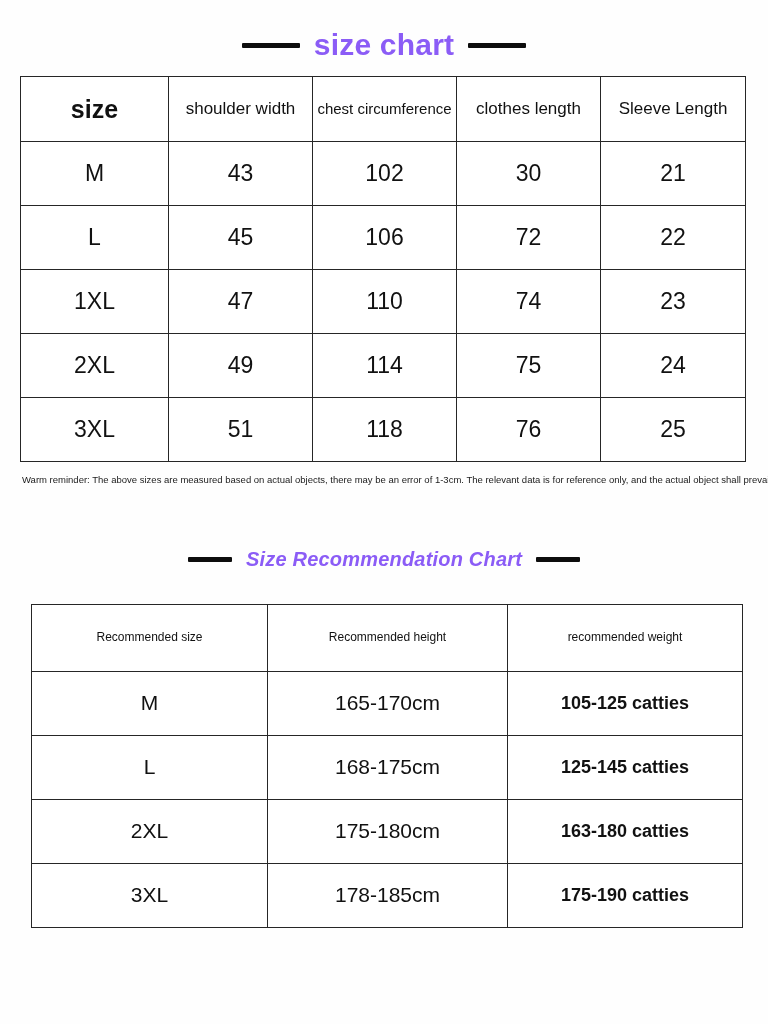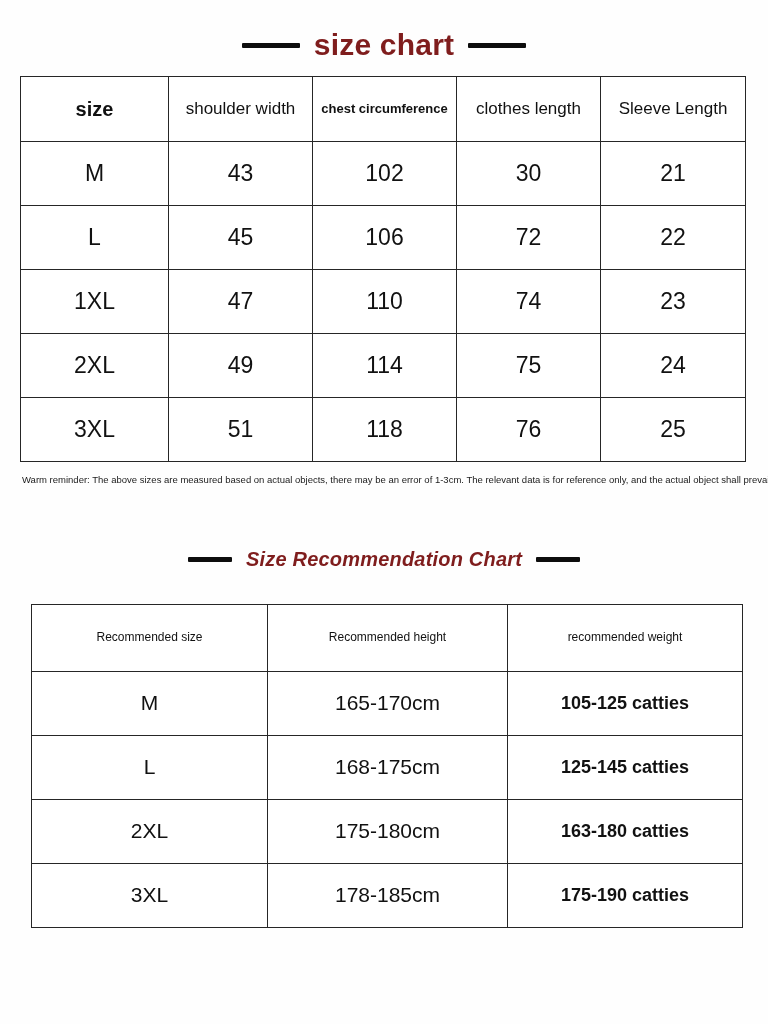--- a/index.html
+++ b/index.html
@@ -29,21 +29,21 @@
     width: 100%;
   }
   .title-rule {
     display: block;
     background: #0d0d0d;
     height: 5px;
     border-radius: 1px;
   }
   .title-text {
     font-weight: 700;
-    color: #7f1d1d;
+    color: #8b5cf6;
     letter-spacing: 0.2px;
     white-space: nowrap;
   }
 
   #title-main { position: absolute; left: 0; top: 28px; }
   #title-main .title-rule { width: 58px; }
   #title-main .title-text { font-size: 30px; }
 
   #title-rec { position: absolute; left: 0; top: 548px; font-style: italic; }
   #title-rec .title-rule { width: 44px; height: 5px; }
@@ -65,23 +65,23 @@
 
   
   #size-chart-table {
     position: absolute;
     left: 20px;
     top: 76px;
     width: 725px;
   }
   #size-chart-table td { height: 64px; }
   #size-chart-table tr.header-row td { height: 65px; }
-  #size-chart-table .h-size { font-size: 20px; font-weight: 700; }
+  #size-chart-table .h-size { font-size: 25px; font-weight: 700; }
   #size-chart-table .h-two-line { font-size: 17px; font-weight: 400; }
-  #size-chart-table .h-small { font-size: 13px; font-weight: 700; }
+  #size-chart-table .h-small { font-size: 15px; font-weight: 400; }
   #size-chart-table .cell-val { font-size: 23px; font-weight: 400; }
 
   
   #disclaimer {
     position: absolute;
     left: 22px;
     top: 474px;
     width: 726px;
     font-size: 9.5px;
     line-height: 1.3;

